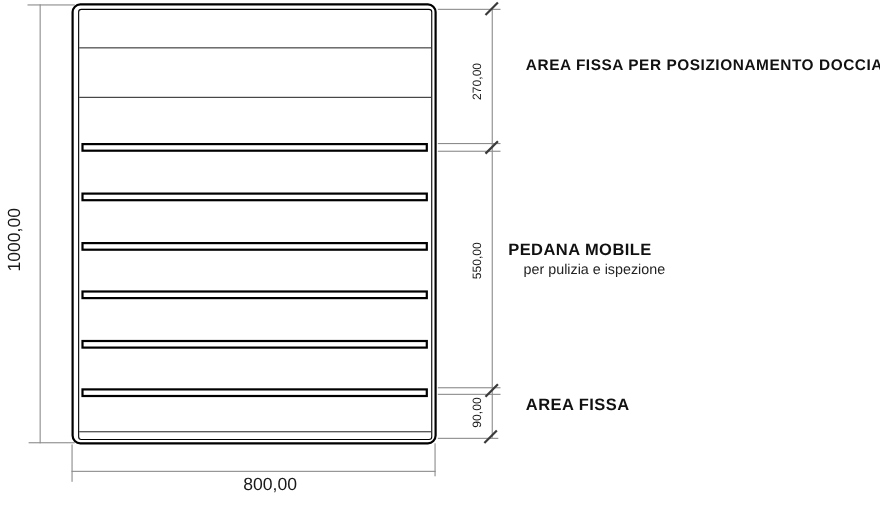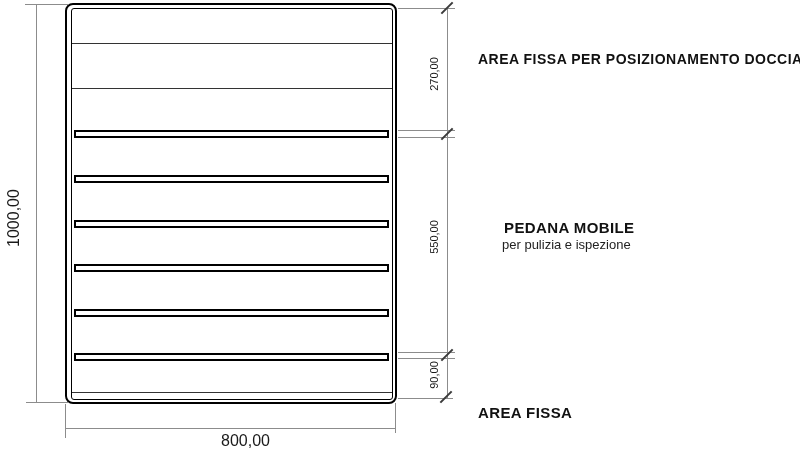--- a/index.html
+++ b/index.html
@@ -77,17 +77,17 @@
   <div class="abs tick" style="left:439px;top:7px;"></div>
   <div class="abs tick" style="left:439px;top:133px;"></div>
   <div class="abs tick" style="left:439px;top:354px;"></div>
   <div class="abs tick" style="left:438px;top:396px;"></div>
 
   <div class="abs dimtext vtext dim-small" style="left:404px;top:67px;width:60px;line-height:14px;">270,00</div>
   <div class="abs dimtext vtext dim-small" style="left:404px;top:230px;width:60px;line-height:14px;">550,00</div>
   <div class="abs dimtext vtext dim-small" style="left:404px;top:368px;width:60px;line-height:14px;">90,00</div>
 
   <div class="abs lab-caps" style="left:478px;top:51px;">AREA FISSA PER POSIZIONAMENTO DOCCIA</div>
-  <div class="abs lab-caps-lg" style="left:504px;top:219px;text-align:center;">PEDANA MOBILE</div>
-  <div class="abs lab-sub" style="left:502px;top:237px;">per pulizia e ispezione</div>
-  <div class="abs lab-caps-lg" style="left:478px;top:360px;margin-top:44px;">AREA FISSA</div>
+  <div class="abs lab-caps-lg" style="left:462px;top:219px;text-align:center;">PEDANA MOBILE</div>
+  <div class="abs lab-sub" style="left:476px;top:237px;">per pulizia e ispezione</div>
+  <div class="abs lab-caps-lg" style="left:478px;top:360px;">AREA FISSA</div>
 
 </div>
 
 </body></html>

